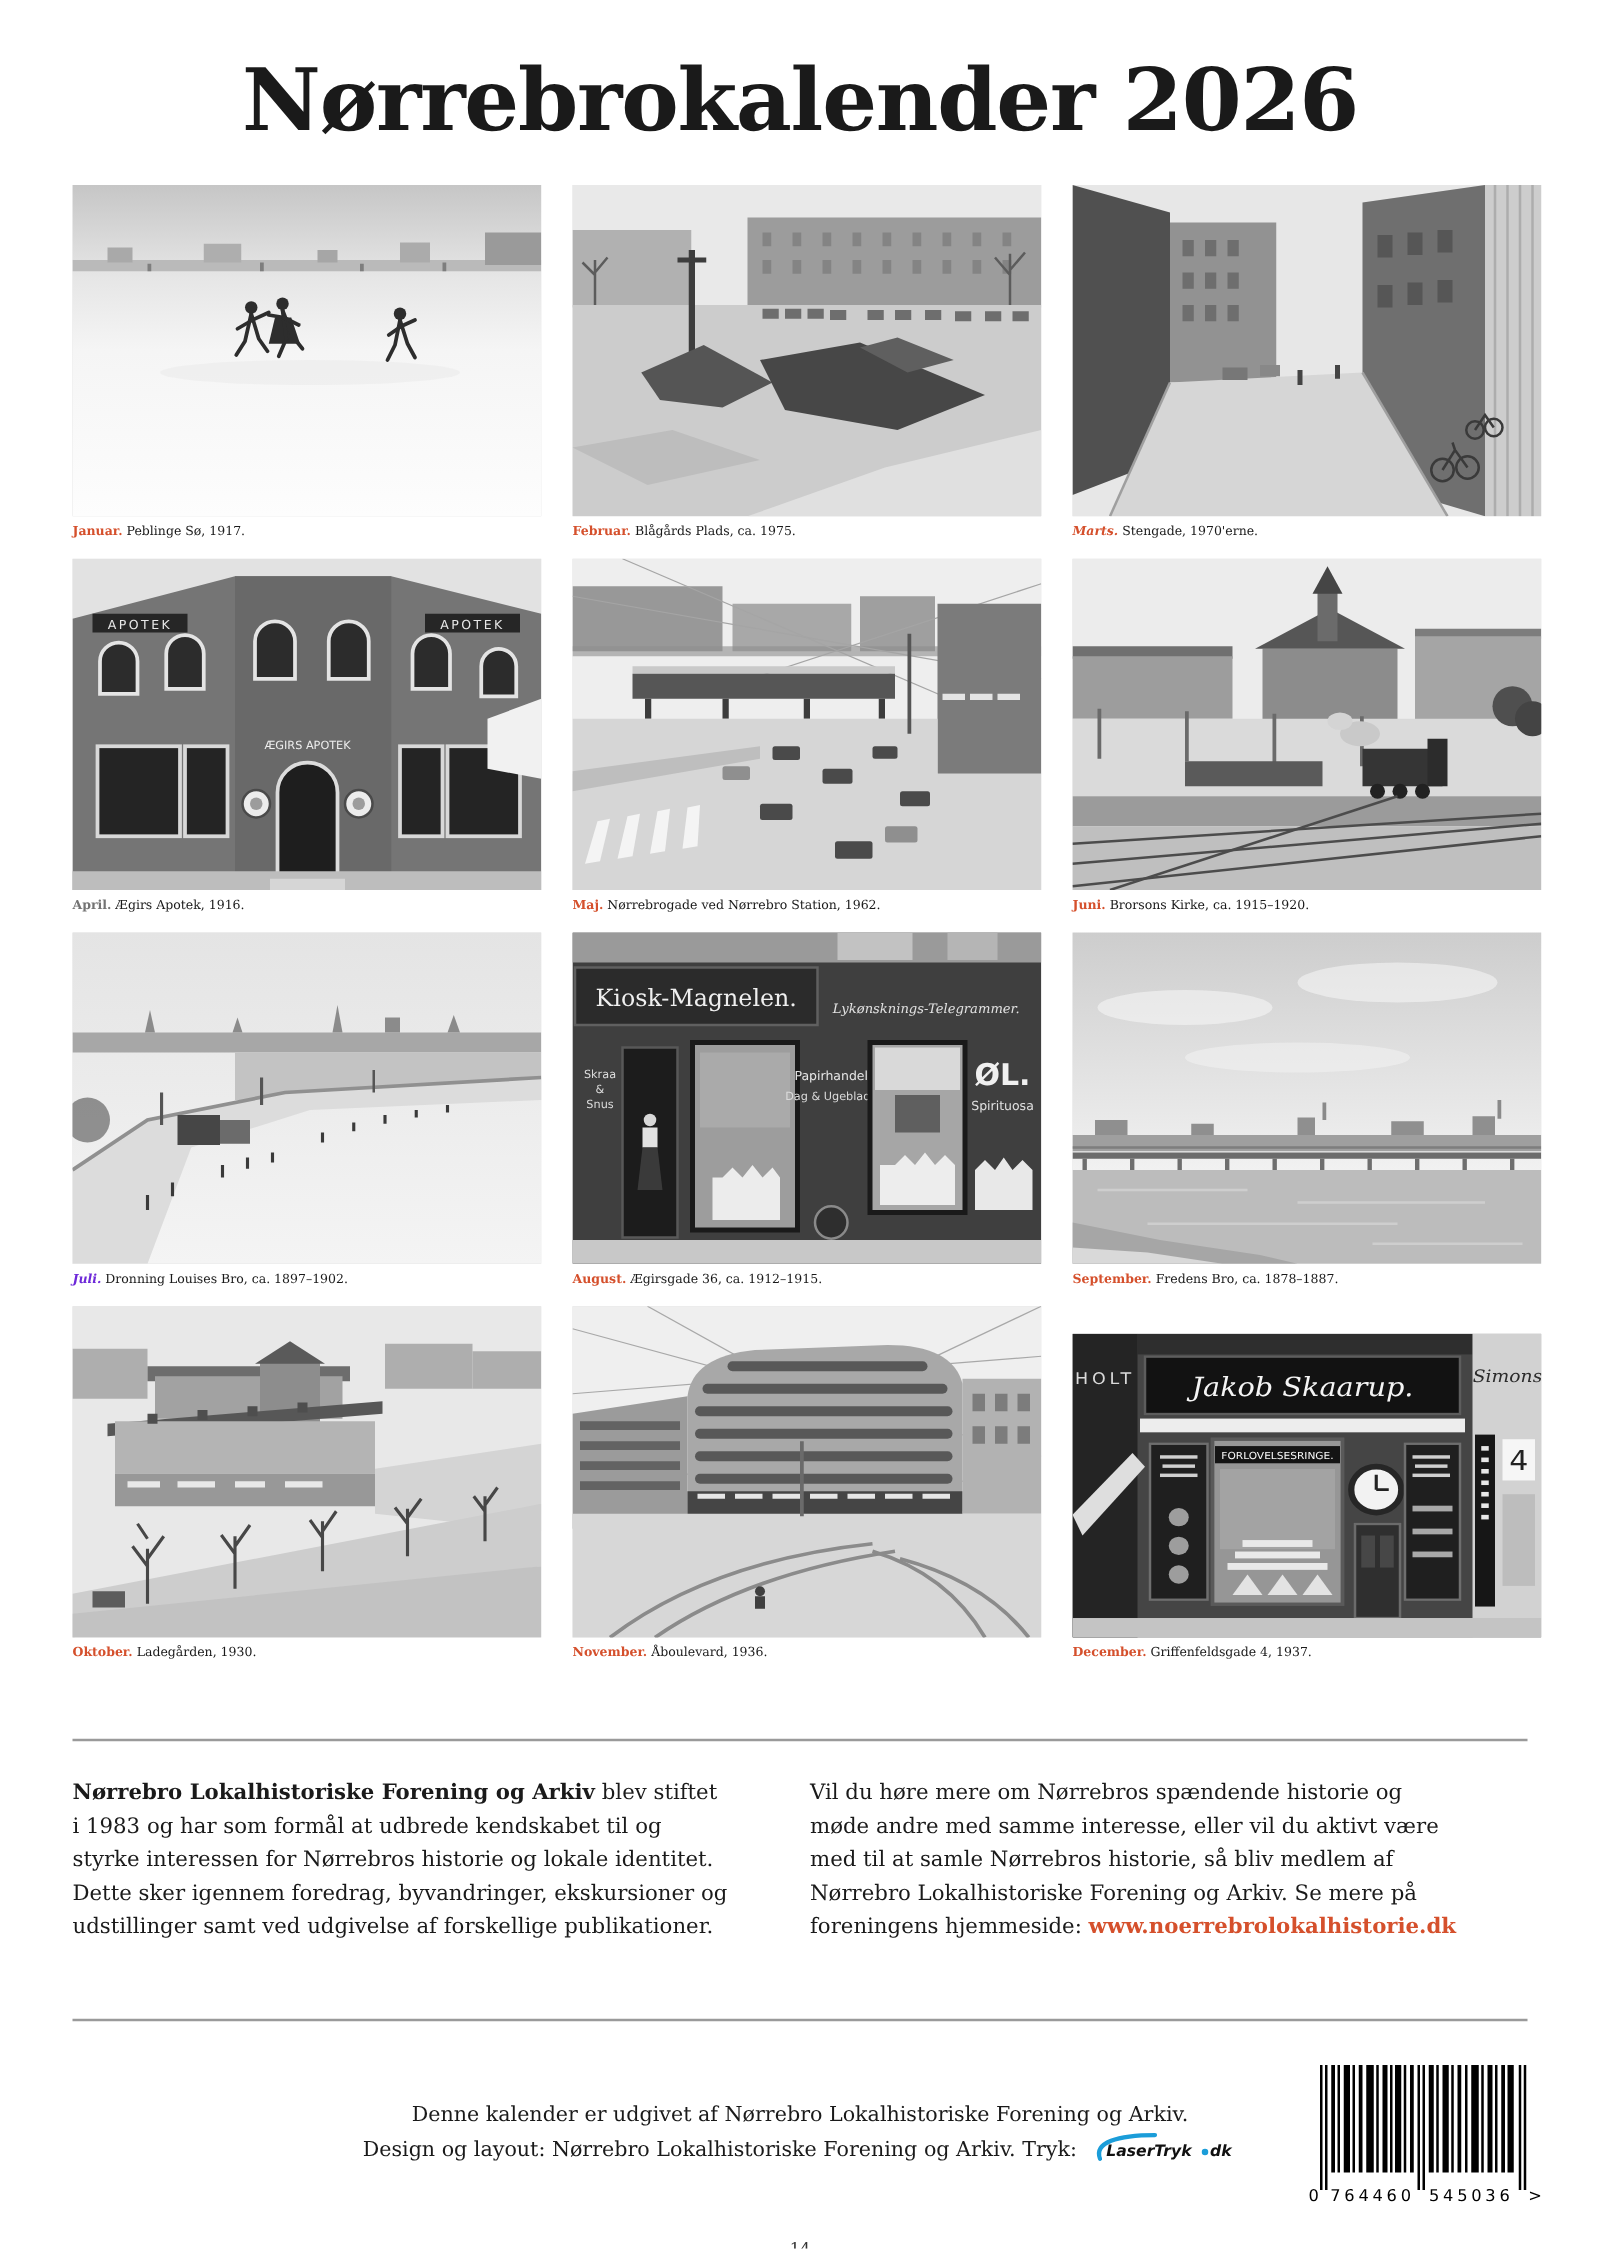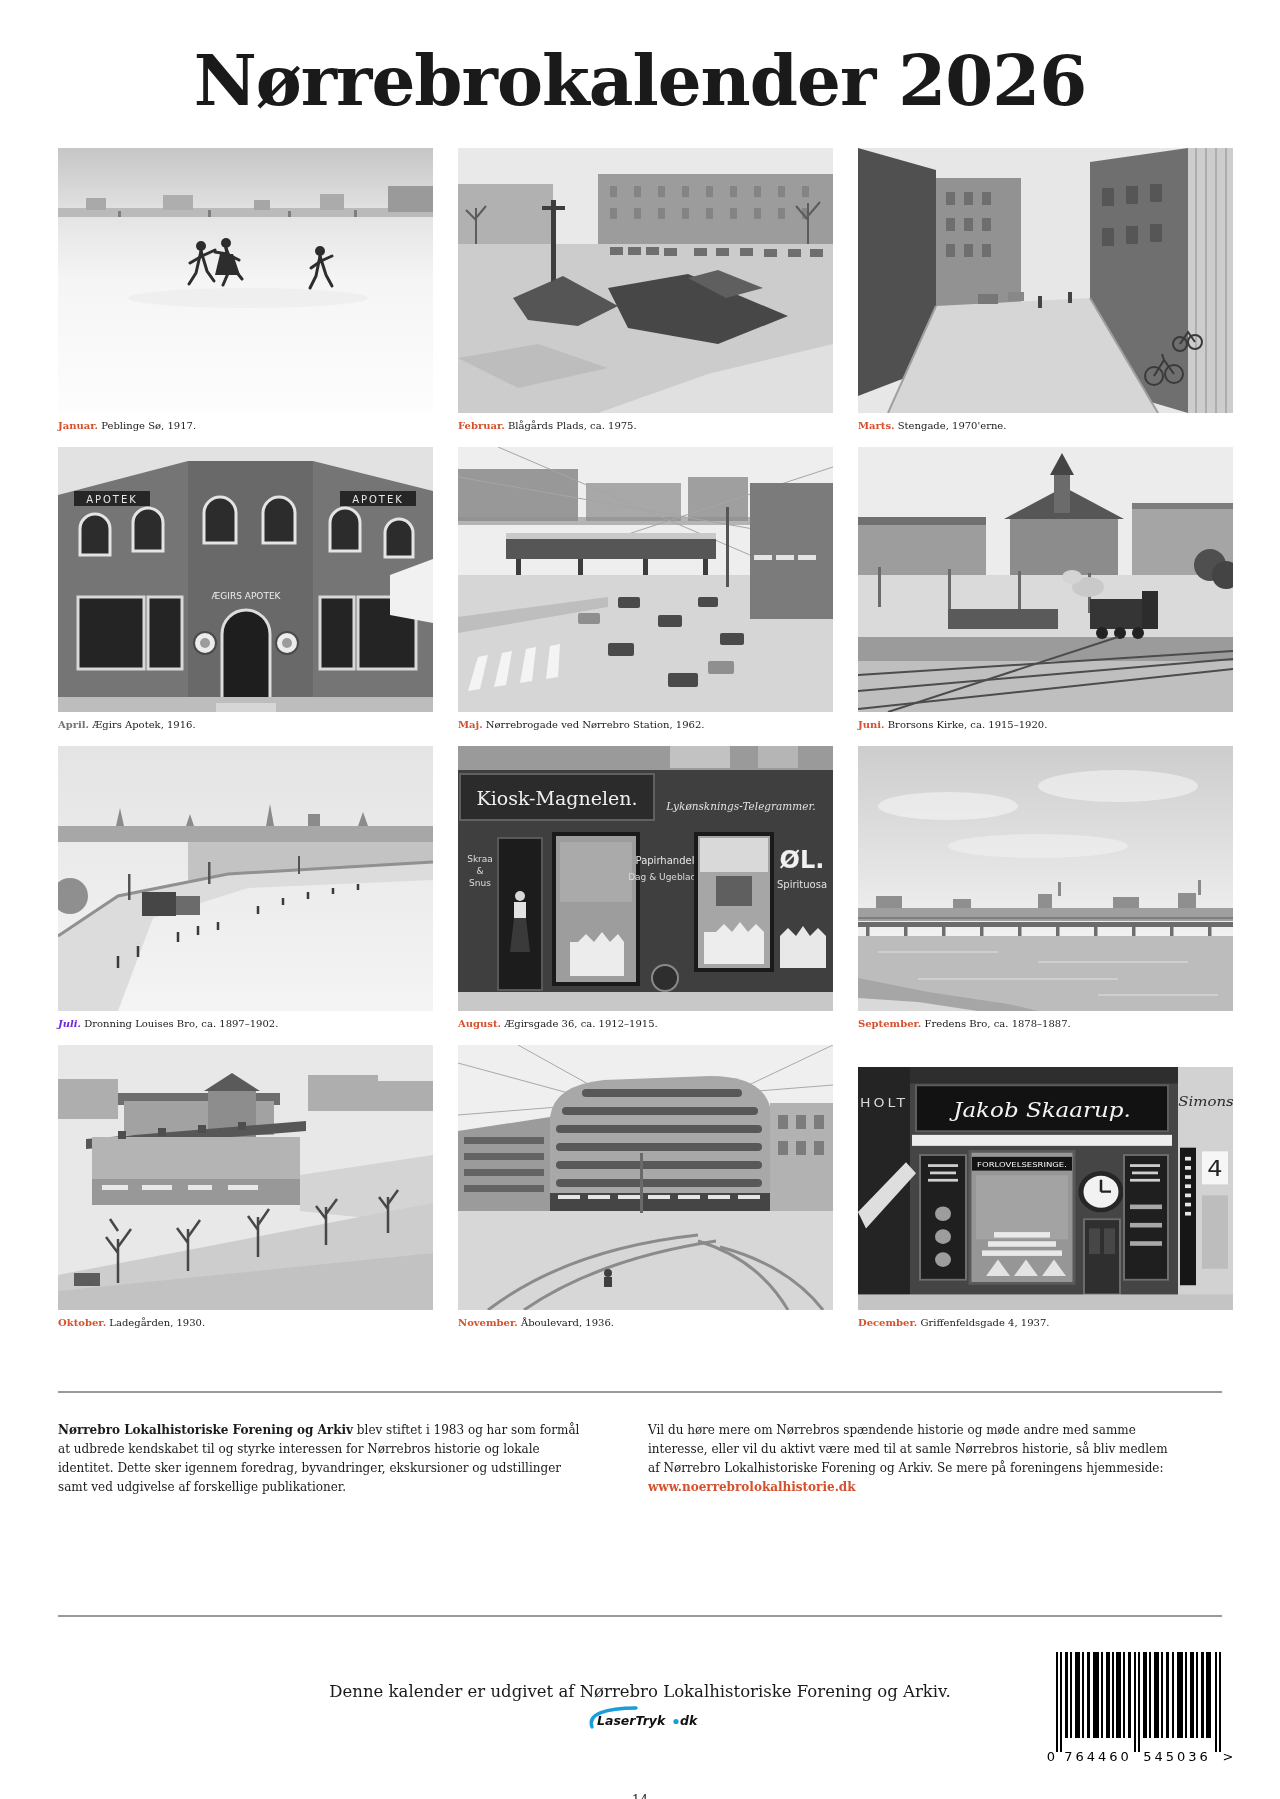--- a/index.html
+++ b/index.html
@@ -10,21 +10,21 @@
   .grid{position:absolute;top:148px;left:58px;width:1175px;display:grid;
         grid-template-columns:repeat(3,1fr);column-gap:25px;row-gap:0;}
   .cell{height:299px;display:flex;flex-direction:column;}
   .photo{width:100%;height:265px;display:block;background:#e0e0e0;}
   .photo.short{height:243px;margin-top:22px;}
   .cap{font-size:10px;padding-top:7px;white-space:nowrap;}
   .month{font-weight:bold;}
   .rule{position:absolute;left:58px;width:1164px;height:2px;background:#9a9a9a;}
   #rule1{top:1391px;} #rule2{top:1615px;}
   .about{position:absolute;top:1421px;left:58px;width:1164px;display:flex;gap:66px;
-         font-size:12px;line-height:1.58;}
+         font-size:17px;line-height:1.58;}
   .about p{margin:0;}
   .col-l{width:524px;} .col-r{width:520px;}
   .weblink{font-weight:bold;text-decoration:none;cursor:pointer;}
   .footer1,.footer2{position:absolute;left:0;width:1280px;text-align:center;font-size:16.5px;}
   .footer1{top:1682px;} .footer2{top:1706px;}
   .lt-logo{display:inline-block;vertical-align:-7px;margin-left:5px;}
   .barcode{position:absolute;left:1046px;top:1650px;}
   .pagenum{position:absolute;top:1792px;left:0;width:100%;text-align:center;
            font-size:13px;color:#333;}
   svg text{font-family:"DejaVu Sans",sans-serif;}
@@ -186,21 +186,21 @@
         <g stroke="#3a3a3a" stroke-width="2" fill="none">
           <circle cx="296" cy="228" r="9"></circle>
             <circle cx="316" cy="226" r="9"></circle>
             <path d="M296 228 L306 212 L316 226 M306 212 L304 206"></path>
           <circle cx="322" cy="196" r="7"></circle>
             <circle cx="337" cy="194" r="7"></circle>
             <path d="M322 196 L330 184 L337 194"></path>
         </g>
       </svg>
       <div class="cap">
-        <span class="month accent" style="color: rgb(213, 80, 44);">Marts.</span>
+        <span class="month accent" style="color: rgb(213, 80, 44); font-style: italic;">Marts.</span>
         <span>Stengade, 1970'erne.</span>
       </div>
     </div>
 
     <div class="cell">
       <svg class="photo" viewBox="0 0 375 265" preserveAspectRatio="none" xmlns="http://www.w3.org/2000/svg">
         <rect width="375" height="265" fill="#e2e2e2"></rect>
         <polygon points="0,48 130,14 255,14 375,44 375,265 0,265" fill="#757575"></polygon>
         <polygon points="130,14 255,14 255,265 130,265" fill="#696969"></polygon>
         <g fill="#2c2c2c" stroke="#e4e4e4" stroke-width="3">
@@ -659,20 +659,21 @@
     <p class="col-l"><strong>Nørrebro Lokalhistoriske Forening og Arkiv</strong><span> blev stiftet i 1983 og har som formål at udbrede kendskabet til og styrke interessen for Nørrebros historie og lokale identitet. Dette sker igennem foredrag, byvandringer, ekskursioner og udstillinger samt ved udgivelse af forskellige publikationer.</span></p>
     <p class="col-r"><span>Vil du høre mere om Nørrebros spændende historie og møde andre med samme interesse, eller vil du aktivt være med til at samle Nørrebros historie, så bliv medlem af Nørrebro Lokalhistoriske Forening og Arkiv. Se mere på foreningens hjemmeside: </span><a href="#" class="weblink accent" style="color: rgb(213, 80, 44);">www.noerrebrolokalhistorie.dk</a></p>
   </div>
 
   <div class="rule" id="rule2"></div>
 
   <div class="footer1">
     <span>Denne kalender er udgivet af Nørrebro Lokalhistoriske Forening og Arkiv.</span>
   </div>
   <div class="footer2">
+    <span>Design og layout: Nørrebro Lokalhistoriske Forening og Arkiv. Tryk:</span>
     <span class="lt-logo">
       <svg width="118" height="26" viewBox="0 0 118 26" xmlns="http://www.w3.org/2000/svg">
         <path class="logo-blue-stroke" d="M8 21 C3 8 22 2 52 2" stroke="#1b9dd9" stroke-width="3.4" fill="none" stroke-linecap="round"></path>
         <text x="13" y="19" font-size="12.5" font-weight="bold" font-style="italic" fill="#101010">LaserTryk</text>
         <circle class="logo-blue-fill" cx="92" cy="15.5" r="2.6" fill="#1b9dd9"></circle>
         <text x="96" y="19" font-size="12.5" font-weight="bold" font-style="italic" fill="#101010">dk</text>
       </svg>
     </span>
   </div>
 

